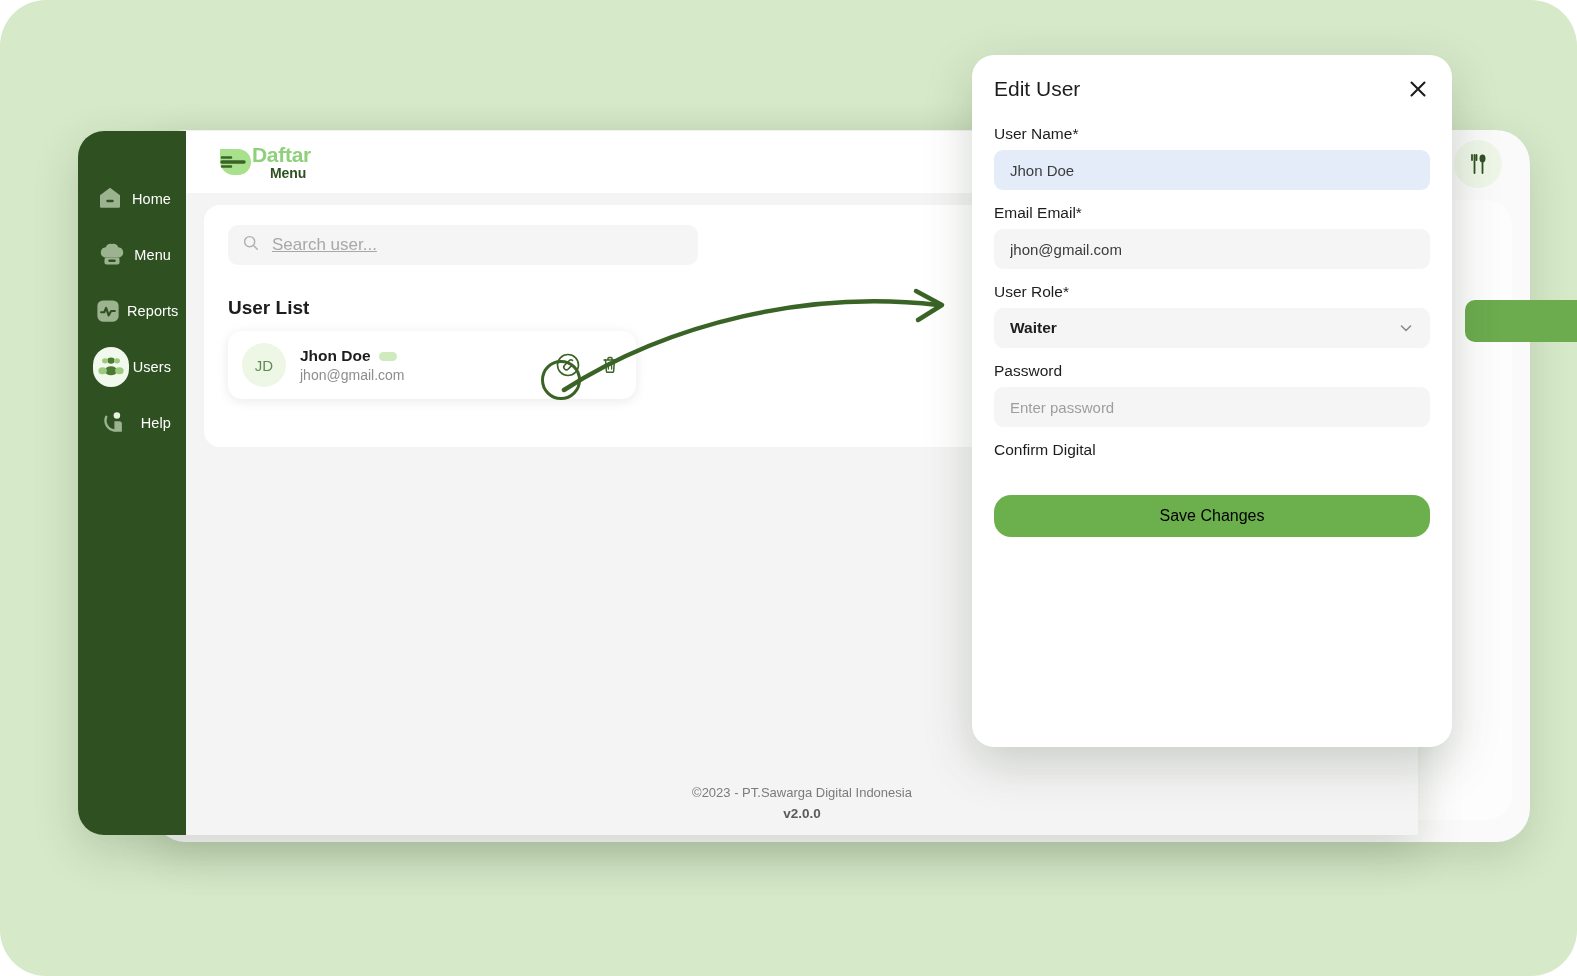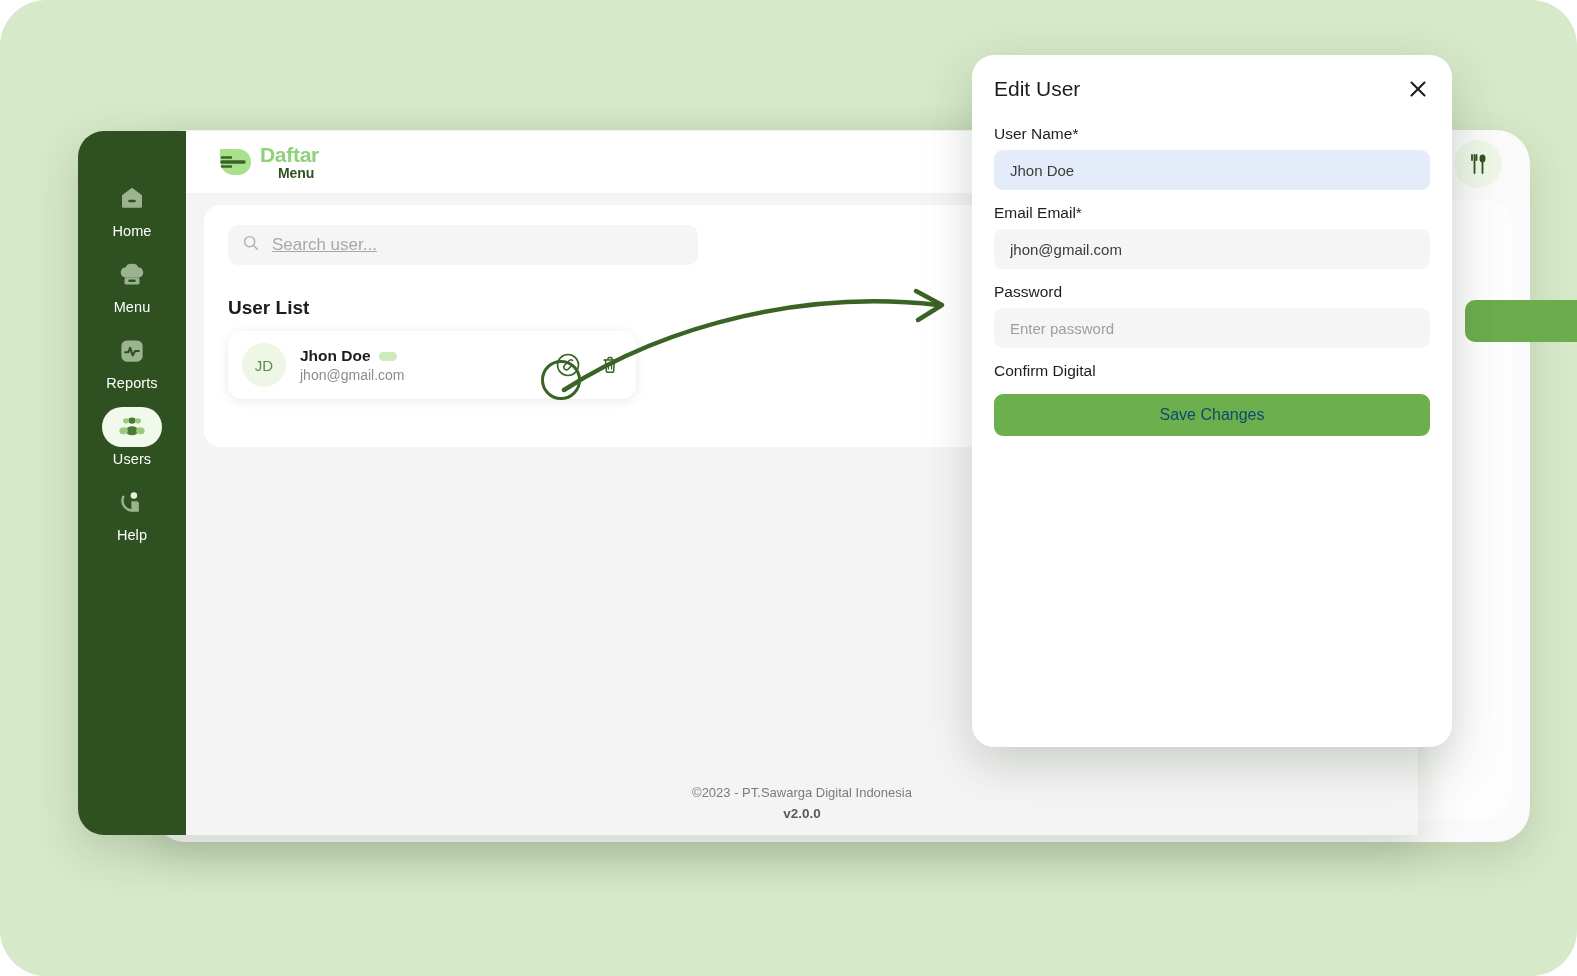--- a/index.html
+++ b/index.html
@@ -62,21 +62,21 @@
   #sidebar {
     width: 108px; flex: 0 0 108px;
     background: #2f5122;
     display: flex; flex-direction: column;
     align-items: center;
     padding-top: 48px;
   }
   .nav-item {
     width: 78px;
     margin-bottom: 16px;
-    display: flex; flex-direction: column;
+    display: flex; flex-direction: row;
     align-items: center; gap: 4px;
     cursor: pointer;
     position: relative;
   }
   .nav-pill {
     width: 60px; height: 40px;
     display: flex; align-items: center; justify-content: center;
     border-radius: 20px;
   }
   .nav-item.active .nav-pill { background: #f1f8ec; }
@@ -92,21 +92,21 @@
     background: #f4f4f4;
     position: relative;
     display: flex; flex-direction: column;
   }
   #topbar {
     height: 62px; background: #ffffff;
     display: flex; align-items: center;
     padding-left: 24px;
     flex: 0 0 62px;
   }
-  #logo { display: flex; align-items: center; gap: 8px; }
+  #logo { display: flex; align-items: center; gap: 0; }
   #logo-mark {
     width: 46px; height: 46px;
     position: relative;
   }
   #logo-text { display: flex; flex-direction: column; line-height: 1; margin-left: -4px;}
   #logo-title {
     font-size: 21px; font-weight: bold; color: #8fd07a; letter-spacing: -.3px;
   }
   #logo-sub {
     font-size: 14px; font-weight: bold; color: #2f5122; letter-spacing: -.1px;
@@ -228,23 +228,24 @@
     cursor: pointer;
   }
   .select-chevron {
     position: absolute; right: 16px; top: 50%;
     transform: translateY(-50%);
     width: 16px; height: 16px;
     pointer-events: none;
   }
   #save-button {
     width: 100%; height: 42px;
+    margin-top: 22px;
     background: #6cb04e;
-    border: none; border-radius: 9px;
-    color: #0c4a6e; font-size: 16px;
+    border: none; border-radius: 17px;
+    color: #000000; font-size: 16px;
     font-family: "Liberation Sans", sans-serif;
     cursor: pointer;
   }
 </style>
 </head>
 <body>
 
 <div id="canvas">
 
   <div id="bg-window">
@@ -411,20 +412,31 @@
     <div class="field">
       <label class="field-label">User Name*</label>
       <input class="field-input focused" type="text" value="Jhon Doe" style="">
     </div>
 
     <div class="field">
       <label class="field-label">Email Email*</label>
       <input class="field-input" type="text" value="jhon@gmail.com" style="">
     </div>
 
+    <div class="field">
+      <label class="field-label">User Role*</label>
+      <div class="select-wrap">
+        <div class="select-box">Waiter</div>
+        <span class="select-chevron">
+          <svg width="16" height="16" viewBox="0 0 16 16">
+            <path d="M3.5 6 L8 10.5 L12.5 6" stroke="#8a8a8a" stroke-width="1.6" fill="none" stroke-linecap="round" stroke-linejoin="round"></path>
+          </svg>
+        </span>
+      </div>
+    </div>
 
     <div class="field">
       <label class="field-label">Password</label>
       <input class="field-input" type="text" placeholder="Enter password" style="">
     </div>
 
     <div class="field">
       <label class="field-label">Confirm Digital</label>
     </div>
 

